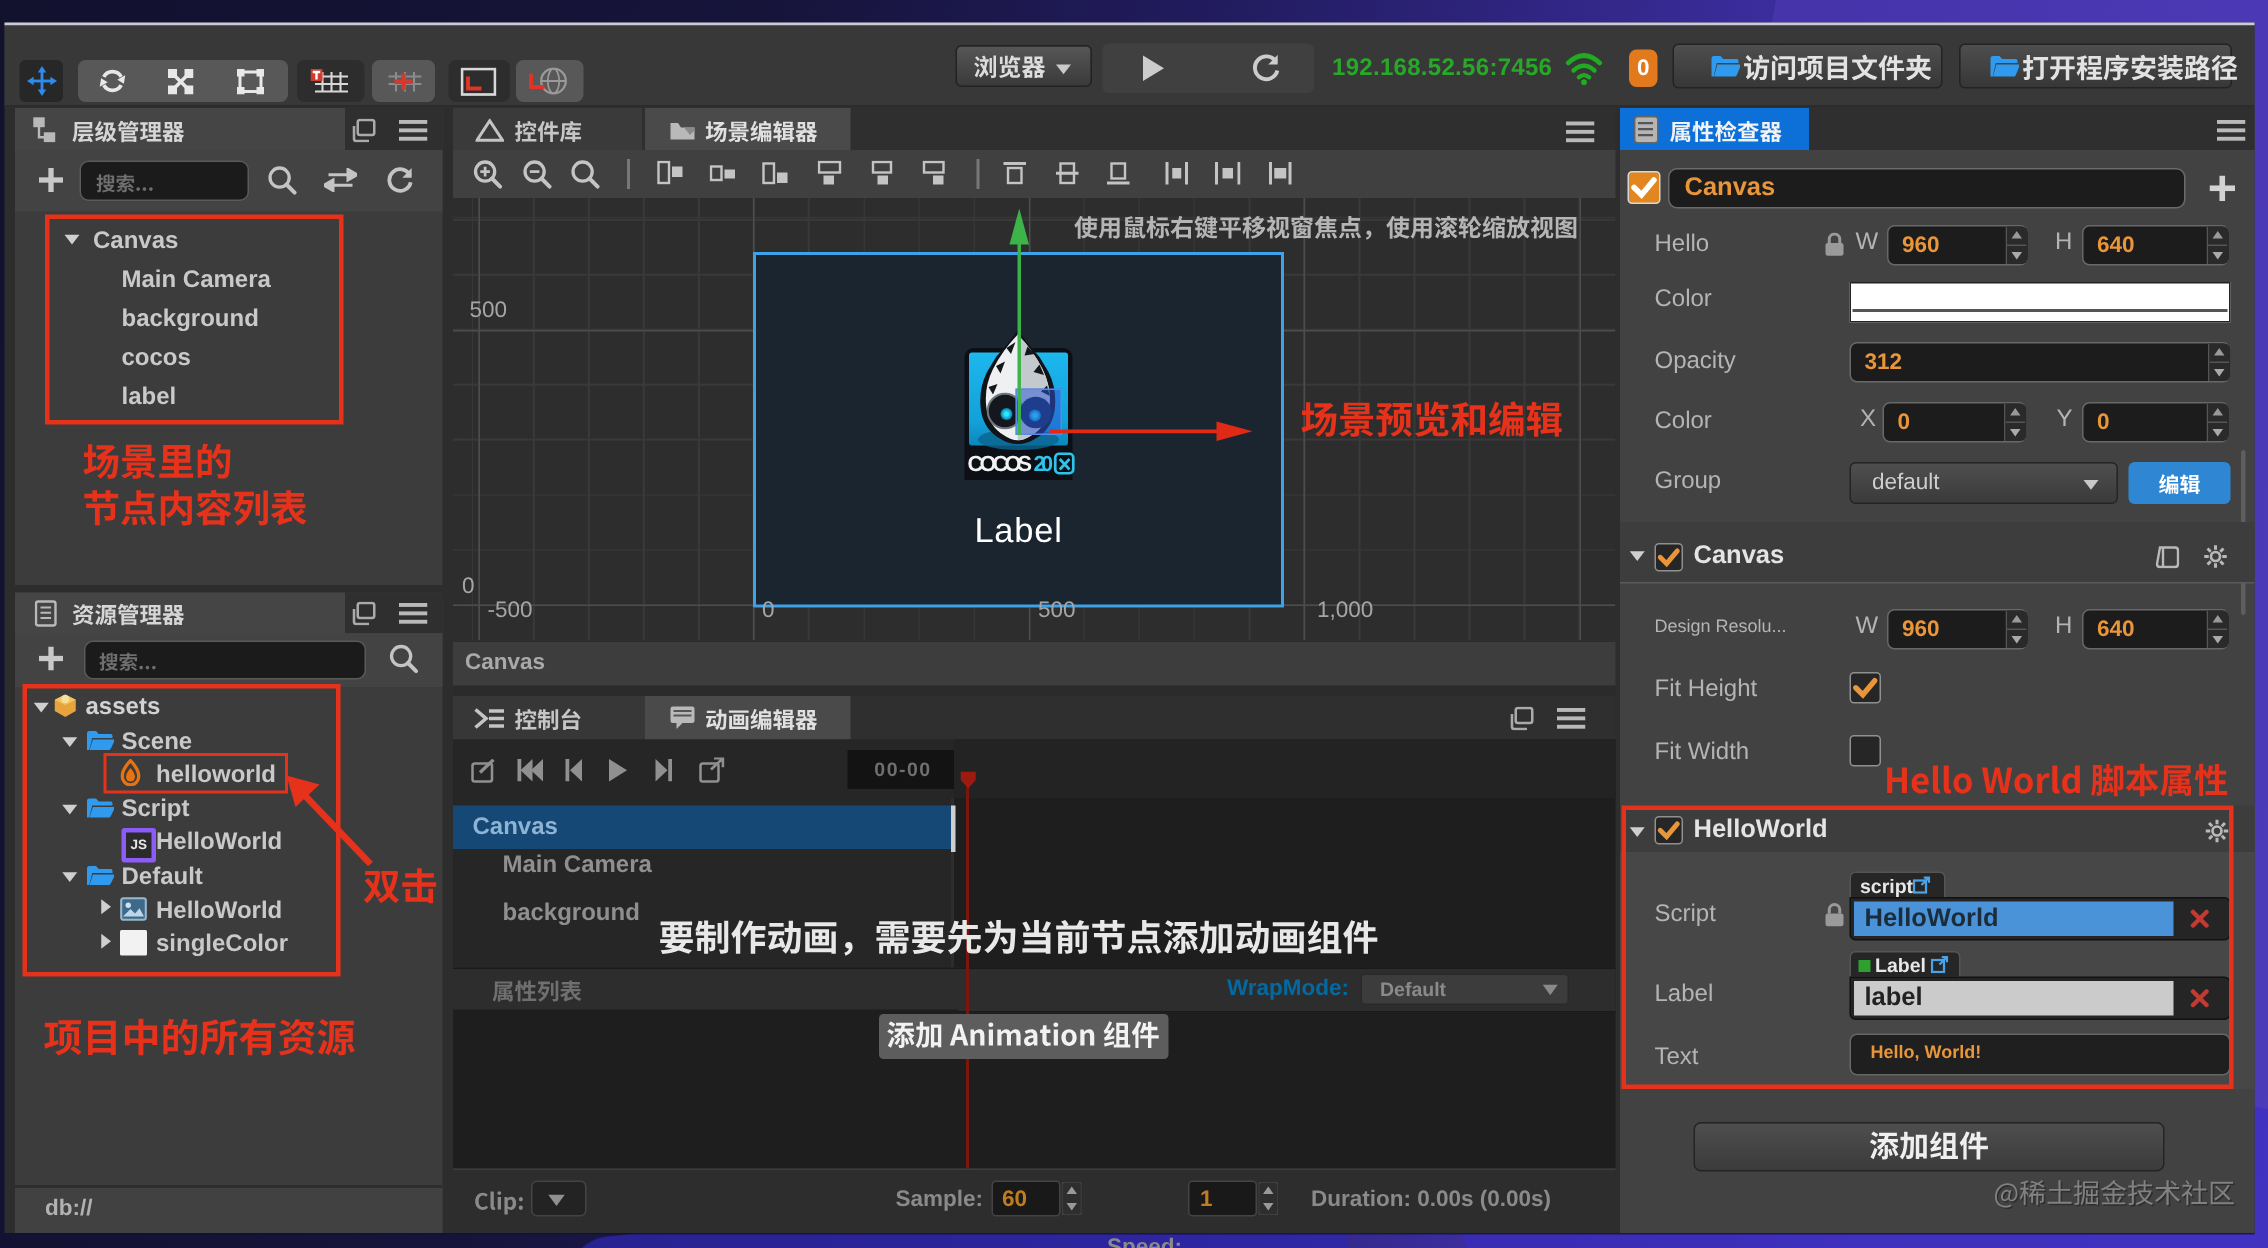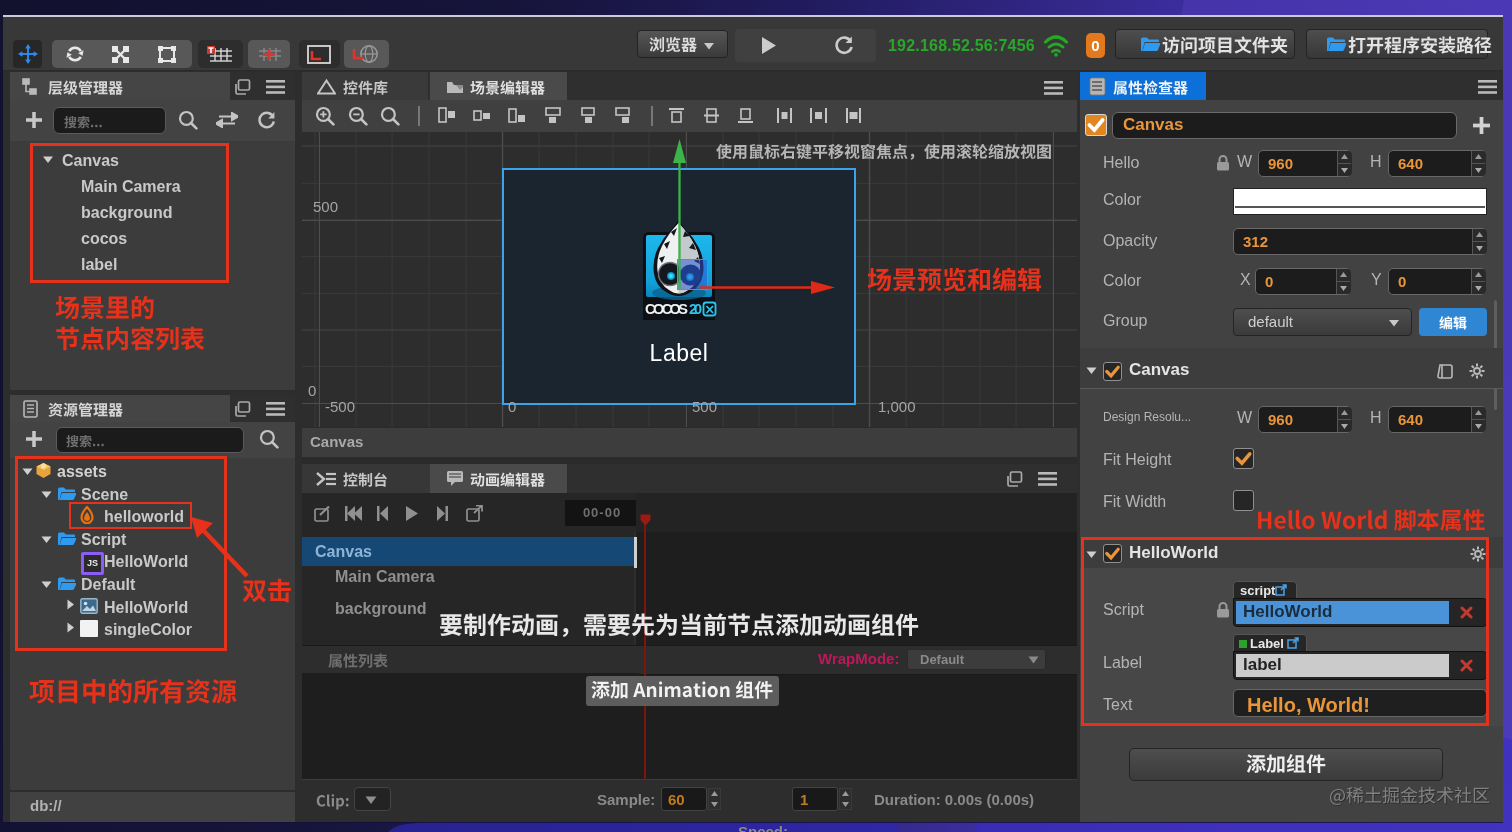--- a/index.html
+++ b/index.html
@@ -527,21 +527,21 @@
 <div style="position:absolute;left:302px;top:532px;width:332px;height:113px;background:#262626;"></div>
 <div style="position:absolute;left:302px;top:537px;width:332px;height:29px;background:#164875;"></div>
 <div style="position:absolute;left:315px;top:543px;white-space:nowrap;font-size:16px;font-weight:bold;color:#8db4d4;">Canvas</div>
 <div style="position:absolute;left:335px;top:568px;white-space:nowrap;font-size:16px;font-weight:bold;color:#8f8f8f;">Main Camera</div>
 <div style="position:absolute;left:335px;top:600px;white-space:nowrap;font-size:16px;font-weight:bold;color:#8f8f8f;">background</div>
 <div style="position:absolute;left:634px;top:537px;width:3px;height:31px;background:#cfcfcf;"></div>
 <div style="position:absolute;left:302px;top:645px;width:775px;height:28px;background:#2d2d2d;border-top:1px solid #1a1a1a;border-bottom:1px solid #1a1a1a;"></div>
 <svg style="position:absolute;left:328.0px;top:648.6px;" width="64" height="24" viewBox="0 -17.4 64 24">
     <path d="M3.7 -10.8H11.7V-9.9H3.7ZM1.9 -12.1V-7.7C1.9 -5.3 1.8 -1.9 0.4 0.4C0.8 0.5 1.6 1 1.9 1.3C3.5 -1.2 3.7 -5.1 3.7 -7.7V-8.6H13.5V-12.1ZM6.1 -5.4H7.9V-4.6H6.1ZM9.5 -5.4H11.4V-4.6H9.5ZM12 -8.5C10.2 -8.1 7 -7.9 4.3 -7.9C4.4 -7.6 4.6 -7.1 4.6 -6.8C5.7 -6.8 6.8 -6.8 7.9 -6.9V-6.3H4.5V-3.6H7.9V-3.1H3.9V1.3H5.6V-1.9H7.9V-1L5.9 -1L6 0.3L10.7 0L10.8 0.6L11.1 0.5C11.2 0.8 11.3 1.1 11.3 1.3C12.1 1.3 12.8 1.3 13.2 1.1C13.6 0.9 13.8 0.6 13.8 -0V-3.1H9.5V-3.6H13.1V-6.3H9.5V-7C10.8 -7.1 12 -7.3 13 -7.5ZM10 -1.6 10.2 -1.1 9.5 -1.1V-1.9H12.1V-0C12.1 0.1 12.1 0.1 11.9 0.1H11.8C11.7 -0.4 11.4 -1.2 11.1 -1.8Z M20.1 -0.8V0.9H29.5V-0.8H25.9V-3.9H28.7V-5.5H25.9V-8H29V-9.7H25.9V-12.7H24.1V-9.7H22.9C23.1 -10.4 23.2 -11.1 23.3 -11.8L21.5 -12.1C21.4 -10.8 21.1 -9.5 20.7 -8.4C20.5 -9 20.2 -9.7 19.9 -10.3L19 -9.9V-12.8H17.2V-9.7L16 -9.9C15.9 -8.6 15.6 -6.9 15.2 -5.9L16.6 -5.4C16.9 -6.5 17.2 -8.1 17.2 -9.4V1.3H19V-9C19.3 -8.3 19.5 -7.7 19.6 -7.2L20.4 -7.6C20.3 -7.3 20.2 -7 20 -6.8C20.4 -6.6 21.2 -6.2 21.6 -5.9C21.9 -6.5 22.2 -7.2 22.5 -8H24.1V-5.5H21.2V-3.9H24.1V-0.8Z M39.3 -11.1V-2.5H41V-11.1ZM42.4 -12.6V-0.8C42.4 -0.5 42.3 -0.4 42 -0.4C41.8 -0.4 40.9 -0.4 40.2 -0.4C40.4 0 40.7 0.8 40.8 1.3C42 1.3 42.8 1.2 43.4 1C44 0.7 44.2 0.2 44.2 -0.8V-12.6ZM32.6 -4.2C33.1 -3.8 33.9 -3.1 34.4 -2.7C33.5 -1.5 32.3 -0.6 30.9 -0.1C31.3 0.3 31.7 1 32 1.5C35.4 -0.1 37.6 -3.2 38.3 -8.4L37.2 -8.8L36.9 -8.7H34.1C34.3 -9.3 34.4 -9.8 34.5 -10.3H38.6V-12.1H30.7V-10.3H32.7C32.3 -8.3 31.5 -6.4 30.4 -5.2C30.8 -4.9 31.5 -4.3 31.8 -4C32.5 -4.8 33.1 -5.9 33.6 -7.1H36.3C36.1 -6 35.8 -5.1 35.3 -4.2C34.8 -4.7 34.1 -5.2 33.6 -5.6Z M48.5 1.3C49 1.1 49.7 0.8 54 -0.4C53.9 -0.8 53.7 -1.6 53.7 -2.1L50.4 -1.2V-3.7C51.1 -4.2 51.8 -4.8 52.4 -5.4C53.5 -2.3 55.4 -0.1 58.5 1C58.7 0.5 59.3 -0.2 59.7 -0.6C58.3 -1 57.2 -1.6 56.2 -2.4C57.1 -2.9 58.1 -3.5 59 -4.2L57.5 -5.3C56.9 -4.7 56 -4 55.2 -3.5C54.8 -4.1 54.4 -4.8 54.1 -5.5H59.1V-7.1H53.4V-7.9H58V-9.3H53.4V-10.1H58.6V-11.7H53.4V-12.8H51.6V-11.7H46.5V-10.1H51.6V-9.3H47.2V-7.9H51.6V-7.1H45.8V-5.5H50.1C48.8 -4.5 47 -3.6 45.3 -3.1C45.7 -2.7 46.2 -2 46.5 -1.6C47.2 -1.9 47.9 -2.2 48.5 -2.5V-1.5C48.5 -0.8 48.1 -0.4 47.8 -0.3C48.1 0.1 48.4 0.9 48.5 1.3Z" fill="#6f6f6f"></path>
   </svg>
-<div style="position:absolute;left:818px;top:650px;white-space:nowrap;font-size:15px;font-weight:bold;color:#be185d;">WrapMode:</div>
+<div style="position:absolute;left:818px;top:650px;white-space:nowrap;font-size:15px;font-weight:bold;color:#0369a1;">WrapMode:</div>
 <div style="position:absolute;left:907px;top:649px;width:139px;height:21px;background:#3c3c3c;border:1px solid #2a2a2a;border-radius:3px;box-sizing:border-box;"></div>
 <div style="position:absolute;left:920px;top:652px;white-space:nowrap;font-size:13px;font-weight:bold;color:#8a8a8a;">Default</div>
 <svg style="position:absolute;left:1028px;top:656px;" width="11" height="8" viewBox="0 0 11 8">
     <path d="M0.5 0.5 L10.5 0.5 L5.5 7.5 Z" fill="#8a8a8a"></path>
   </svg>
 <div style="position:absolute;left:302px;top:673px;width:337px;height:106px;background:#1e1e1e;"></div>
 <div style="position:absolute;left:644px;top:524px;width:2px;height:255px;background:#7c150c;"></div>
 <svg style="position:absolute;left:640px;top:514px;" width="11" height="12" viewBox="0 0 11 12">
     <path d="M0.5 0.5 L10.5 0.5 L10.5 6 L5.5 11.5 L0.5 6 Z" fill="#9c1b11"></path>
   </svg>
@@ -785,21 +785,21 @@
 <div style="position:absolute;left:1236px;top:654px;width:213px;height:23px;background:#cbcbcb;"></div>
 <div style="position:absolute;left:1243px;top:655px;white-space:nowrap;font-size:17px;font-weight:bold;color:#222;">label</div>
 <svg style="position:absolute;left:1460px;top:659px;" width="13" height="13" viewBox="0 0 13 13">
     <g stroke="#c23a32" stroke-width="3" stroke-linecap="round">
       <line x1="2" y1="2" x2="11" y2="11"></line>
       <line x1="11" y1="2" x2="2" y2="11"></line>
     </g>
   </svg>
 <div style="position:absolute;left:1103px;top:696px;white-space:nowrap;font-size:16px;color:#b4b4b4;">Text</div>
 <div style="position:absolute;left:1233px;top:689px;width:254px;height:28px;background:#1f1f1f;border:1px solid #666;border-radius:5px;box-sizing:border-box;"></div>
-<div style="position:absolute;left:1247px;top:694px;white-space:nowrap;font-size:20px;font-weight:bold;color:#e9953a;">Hello, World!</div>
+<div style="position:absolute;left:1247px;top:694px;white-space:nowrap;font-size:12px;font-weight:bold;color:#e9953a;">Hello, World!</div>
 <div style="position:absolute;left:1081px;top:537px;width:408px;height:189px;border:3.5px solid #e6311b;box-sizing:border-box;"></div>
 <div style="position:absolute;left:1129px;top:748px;width:314px;height:33px;background:linear-gradient(#4e4e4e,#3b3b3b);border:1px solid #242424;border-radius:5px;box-sizing:border-box;"></div>
 <svg style="position:absolute;left:1246.0px;top:747.8px;" width="84" height="32" viewBox="0 -23.2 84 32">
     <path d="M1.5 -15.1C2.6 -14.6 4.1 -13.7 4.7 -13L6.2 -14.9C5.4 -15.6 4 -16.4 2.8 -16.9ZM0.6 -9.7C1.7 -9.2 3.1 -8.3 3.8 -7.7L5.2 -9.6C4.5 -10.3 3 -11 1.9 -11.5ZM1 0.3 3.1 1.6C4 -0.4 4.9 -2.7 5.7 -4.8L3.8 -6.1C2.9 -3.8 1.8 -1.3 1 0.3ZM6.7 -16V-13.8H10.6C10.4 -13.2 10.2 -12.5 10 -11.9H5.8V-9.7H8.8C7.9 -8.4 6.7 -7.4 5.1 -6.6C5.5 -6.2 6.2 -5.3 6.5 -4.8C7 -5 7.5 -5.3 7.9 -5.6C7.4 -4.1 6.6 -2.6 5.5 -1.6L7.2 -0.3C8.4 -1.5 9.2 -3.3 9.8 -4.9L8 -5.6C9.5 -6.7 10.7 -8.1 11.6 -9.7H13.4C14.2 -8.3 15.4 -7 16.7 -6L15.1 -5.3C16.2 -3.8 17.2 -1.6 17.6 -0.3L19.6 -1.3C19.2 -2.5 18.3 -4.2 17.3 -5.6C17.6 -5.5 17.9 -5.4 18.1 -5.2C18.5 -5.8 19.2 -6.7 19.7 -7.1C18.2 -7.7 16.9 -8.6 15.9 -9.7H19.3V-11.9H12.6C12.8 -12.5 13 -13.2 13.1 -13.8H18.6V-16ZM10.4 -7.8V-0.6C10.4 -0.4 10.4 -0.4 10.1 -0.4C9.9 -0.4 9.1 -0.3 8.3 -0.4C8.6 0.2 8.9 1.1 8.9 1.8C10.2 1.8 11.1 1.7 11.8 1.4C12.5 1 12.6 0.4 12.6 -0.6V-4.6C13.2 -3.3 13.8 -1.6 13.9 -0.5L15.8 -1.2C15.6 -2.4 15 -4.1 14.4 -5.4L12.6 -4.7V-7.8Z M31.2 -14.7V1.4H33.5V-0H36.1V1.2H38.5V-14.7ZM33.5 -2.3V-12.4H36.1V-2.3ZM23.4 -16.7 23.4 -13.4H21V-11.1H23.3C23.2 -6.3 22.7 -2.5 20.4 0C21 0.4 21.8 1.2 22.2 1.8C24.8 -1.2 25.5 -5.7 25.7 -11.1H27.7C27.6 -4.3 27.4 -1.9 27 -1.3C26.8 -1 26.6 -0.9 26.3 -0.9C26 -0.9 25.2 -1 24.4 -1C24.8 -0.3 25.1 0.7 25.1 1.4C26.1 1.4 26.9 1.4 27.5 1.3C28.2 1.2 28.6 0.9 29.1 0.3C29.7 -0.7 29.9 -3.8 30 -12.3C30.1 -12.6 30.1 -13.4 30.1 -13.4H25.7L25.7 -16.7Z M40.9 -1.6 41.3 0.7C43.3 0.2 45.7 -0.4 48.1 -1.1L47.8 -3.1C45.3 -2.5 42.6 -1.9 40.9 -1.6ZM49.5 -16V-0.7H47.7V1.4H59.3V-0.7H57.7V-16ZM51.8 -0.7V-3.8H55.4V-0.7ZM51.8 -8.8H55.4V-5.9H51.8ZM51.8 -11V-13.8H55.4V-11ZM41.4 -8.3C41.7 -8.4 42.2 -8.6 44.2 -8.8C43.4 -7.8 42.8 -7 42.5 -6.7C41.8 -5.9 41.4 -5.5 40.9 -5.4C41.1 -4.8 41.4 -3.8 41.5 -3.4C42.1 -3.7 42.9 -3.9 48.1 -4.9C48.1 -5.4 48.1 -6.3 48.2 -6.9L44.6 -6.3C46 -7.9 47.4 -9.8 48.5 -11.7L46.7 -12.8C46.3 -12.1 45.9 -11.4 45.5 -10.8L43.5 -10.6C44.7 -12.2 45.8 -14.2 46.6 -16.1L44.5 -17.1C43.7 -14.7 42.3 -12.2 41.9 -11.6C41.4 -10.9 41.1 -10.5 40.7 -10.4C40.9 -9.8 41.3 -8.7 41.4 -8.3Z M66.3 -7.3V-5H71.7V1.8H74.2V-5H79.3V-7.3H74.2V-10.8H78.4V-13.1H74.2V-16.7H71.7V-13.1H70.1C70.3 -13.9 70.5 -14.6 70.7 -15.4L68.3 -15.9C67.9 -13.4 67.1 -10.9 66 -9.3C66.6 -9.1 67.6 -8.5 68.1 -8.2C68.5 -8.9 68.9 -9.8 69.3 -10.8H71.7V-7.3ZM64.8 -16.9C63.8 -14.1 62.1 -11.2 60.4 -9.4C60.8 -8.8 61.4 -7.5 61.7 -6.9C62.1 -7.3 62.5 -7.8 62.9 -8.3V1.8H65.1V-11.9C65.9 -13.3 66.6 -14.8 67.1 -16.2Z" fill="#efefef"></path>
   </svg>
 <svg style="position:absolute;left:1330.0px;top:782.1px;" width="165" height="29" viewBox="0 -20.9 165 29">
     <path d="M8.1 3.1C9.5 3.1 10.7 2.8 11.9 2.1L11.5 1.1C10.6 1.6 9.4 2 8.2 2C4.8 2 2.2 -0.2 2.2 -4.1C2.2 -8.8 5.7 -11.9 9.3 -11.9C12.9 -11.9 14.8 -9.5 14.8 -6.3C14.8 -3.7 13.4 -2.1 12.1 -2.1C11 -2.1 10.6 -2.9 11 -4.5L11.8 -8.5H10.7L10.5 -7.7H10.5C10.1 -8.3 9.6 -8.7 8.9 -8.7C6.5 -8.7 5 -6.1 5 -4C5 -2.2 6 -1.1 7.4 -1.1C8.3 -1.1 9.2 -1.7 9.9 -2.5H9.9C10 -1.5 10.9 -1 12 -1C13.8 -1 16 -2.8 16 -6.3C16 -10.3 13.4 -13 9.4 -13C4.9 -13 1 -9.5 1 -4.1C1 0.6 4.2 3.1 8.1 3.1ZM7.7 -2.3C6.9 -2.3 6.3 -2.8 6.3 -4.1C6.3 -5.6 7.3 -7.5 8.9 -7.5C9.4 -7.5 9.8 -7.3 10.2 -6.7L9.6 -3.5C8.9 -2.6 8.3 -2.3 7.7 -2.3Z M26.4 -6H26.3C26.7 -6.7 27.2 -7.4 27.6 -8.2H34.3V-9.3H28.1C28.3 -9.8 28.5 -10.4 28.7 -10.9L27.7 -11.2C28.3 -11.4 28.9 -11.7 29.4 -12C30.9 -11.3 32.3 -10.7 33.2 -10.1L34 -11.1C33.1 -11.6 32 -12.1 30.7 -12.7C31.7 -13.3 32.5 -13.9 33.2 -14.6L32.1 -15.1C31.4 -14.5 30.5 -13.8 29.4 -13.2C28.1 -13.8 26.7 -14.3 25.4 -14.7L24.6 -13.8C25.7 -13.4 26.9 -13 28 -12.6C26.7 -12 25.3 -11.5 24 -11.1C24.3 -10.9 24.7 -10.3 24.9 -10.1C25.7 -10.3 26.6 -10.7 27.4 -11.1C27.2 -10.5 27 -9.9 26.8 -9.3H24V-8.2H26.2C25.3 -6.7 24.3 -5.4 23 -4.5C23.3 -4.3 23.8 -3.8 24 -3.6C24.4 -3.9 24.8 -4.2 25.1 -4.6V-0.1H26.4V-4.8H28.6V1.4H29.8V-4.8H32.3V-1.5C32.3 -1.3 32.2 -1.3 32 -1.3C31.9 -1.3 31.3 -1.3 30.7 -1.3C30.8 -1 31 -0.5 31 -0.1C32 -0.1 32.6 -0.2 33 -0.4C33.4 -0.5 33.5 -0.9 33.5 -1.5V-6H29.8V-7.6H28.6V-6ZM22.6 -15C21.5 -14.4 19.6 -13.9 18 -13.5C18.1 -13.2 18.3 -12.8 18.3 -12.5C18.9 -12.6 19.6 -12.7 20.2 -12.9V-10H17.8V-8.7H19.9C19.4 -6.7 18.4 -4.5 17.5 -3.2C17.7 -2.9 18 -2.4 18.2 -2.1C18.9 -3.1 19.7 -4.9 20.2 -6.6V1.4H21.4V-6.8C21.9 -6.1 22.4 -5.3 22.6 -4.8L23.3 -5.9C23.1 -6.2 21.8 -7.7 21.4 -8.2V-8.7H23.4V-10H21.4V-13.2C22.2 -13.4 22.9 -13.6 23.4 -13.9Z M43.3 -15.1V-9.3H37.1V-8H43.3V-0.7H36V0.6H52.1V-0.7H44.7V-8H51V-9.3H44.7V-15.1Z M59.7 -14.3V-8.8C59.7 -6 59.5 -2.1 58.1 0.7C58.4 0.9 58.9 1.2 59.1 1.5C60.7 -1.5 60.9 -5.8 60.9 -8.8V-9.8H69.6V-14.3ZM60.9 -13.2H68.4V-11H60.9ZM61.5 -3.5V0.7H68.6V1.3H69.7V-3.5H68.6V-0.4H66.1V-4.6H69.4V-8.6H68.3V-5.7H66.1V-9.3H65V-5.7H62.9V-8.6H61.8V-4.6H65V-0.4H62.7V-3.5ZM55.9 -15.1V-11.5H53.8V-10.2H55.9V-6.3C55 -6 54.2 -5.7 53.5 -5.6L53.9 -4.2L55.9 -4.9V-0.3C55.9 0 55.9 0.1 55.6 0.1C55.4 0.1 54.7 0.1 53.9 0.1C54.1 0.4 54.3 1 54.3 1.3C55.5 1.3 56.2 1.3 56.6 1.1C57 0.9 57.2 0.5 57.2 -0.3V-5.3L59 -5.9L58.9 -7.2L57.2 -6.6V-10.2H58.9V-11.5H57.2V-15.1Z M74.6 -3.9C75.3 -2.9 76 -1.5 76.3 -0.6L77.4 -1.1C77.1 -2 76.4 -3.4 75.7 -4.4ZM84.2 -4.4C83.8 -3.4 83 -1.9 82.3 -1L83.4 -0.6C84 -1.4 84.8 -2.7 85.5 -3.9ZM80 -15.3C78.3 -12.6 75 -10.5 71.6 -9.4C71.9 -9.1 72.3 -8.5 72.5 -8.2C73.5 -8.5 74.4 -8.9 75.4 -9.5V-8.5H79.3V-6H73.1V-4.8H79.3V-0.3H72.3V0.9H87.8V-0.3H80.7V-4.8H87V-6H80.7V-8.5H84.7V-9.6C85.6 -9 86.6 -8.6 87.6 -8.2C87.8 -8.6 88.2 -9.1 88.5 -9.4C85.8 -10.3 82.6 -12.1 80.8 -14.1L81.3 -14.7ZM84.5 -9.7H75.8C77.4 -10.7 78.9 -11.8 80 -13.1C81.3 -11.9 82.8 -10.7 84.5 -9.7Z M100.1 -15.1V-12.3H95.8V-11H100.1V-8.3H96.2V-7.1H96.8L96.7 -7.1C97.5 -5.1 98.4 -3.5 99.7 -2.1C98.2 -1 96.5 -0.3 94.8 0.2C95.1 0.5 95.4 1.1 95.5 1.4C97.4 0.9 99.1 0 100.7 -1.2C102 0 103.6 0.9 105.5 1.5C105.7 1.1 106.1 0.6 106.4 0.3C104.6 -0.2 103 -1 101.7 -2C103.4 -3.5 104.7 -5.5 105.4 -8L104.5 -8.4L104.3 -8.3H101.4V-11H105.7V-12.3H101.4V-15.1ZM98.1 -7.1H103.7C103 -5.4 102 -4 100.7 -2.9C99.6 -4.1 98.7 -5.5 98.1 -7.1ZM92.2 -15.1V-11.5H89.9V-10.2H92.2V-6.3C91.3 -6 90.4 -5.8 89.7 -5.6L90.1 -4.3L92.2 -4.9V-0.2C92.2 0.1 92.1 0.2 91.9 0.2C91.7 0.2 90.9 0.2 90 0.1C90.2 0.5 90.4 1.1 90.4 1.4C91.7 1.4 92.4 1.3 92.9 1.2C93.4 0.9 93.6 0.6 93.6 -0.2V-5.3L95.7 -6L95.6 -7.2L93.6 -6.6V-10.2H95.6V-11.5H93.6V-15.1Z M118 -14C119.1 -13.2 120.5 -12 121.2 -11.3L122.2 -12.2C121.5 -13 120 -14.1 118.9 -14.8ZM115.3 -15.1V-10.6H108.2V-9.2H114.9C113.3 -6.2 110.5 -3.2 107.7 -1.8C108 -1.5 108.4 -1 108.7 -0.6C111.1 -2.1 113.6 -4.5 115.3 -7.3V1.4H116.8V-7.8C118.6 -5.1 121.1 -2.4 123.3 -0.8C123.5 -1.2 124 -1.7 124.3 -2C121.9 -3.5 119.1 -6.4 117.4 -9.2H123.7V-10.6H116.8V-15.1Z M127.9 -14.5C128.6 -13.8 129.3 -12.8 129.6 -12.1L130.7 -12.8C130.3 -13.5 129.6 -14.4 128.9 -15.1ZM126 -12V-10.8H130.8C129.6 -8.5 127.5 -6.4 125.5 -5.2C125.7 -4.9 126 -4.2 126.1 -3.9C127 -4.4 127.8 -5.1 128.6 -6V1.4H129.9V-6.4C130.6 -5.6 131.4 -4.6 131.8 -4.1L132.7 -5.2C132.3 -5.6 130.9 -7 130.2 -7.7C131.1 -8.9 131.9 -10.2 132.4 -11.6L131.7 -12.1L131.5 -12ZM136.7 -15.2V-9.5H132.8V-8.2H136.7V-0.6H131.9V0.7H142.3V-0.6H138.1V-8.2H141.9V-9.5H138.1V-15.2Z M159.7 -14.1H144.8V0.9H160.2V-0.4H146.1V-12.8H159.7ZM147.7 -10.5C149.1 -9.4 150.7 -8 152.1 -6.6C150.6 -5.1 148.9 -3.7 147.1 -2.7C147.4 -2.4 147.9 -1.9 148.2 -1.7C149.9 -2.8 151.5 -4.2 153.1 -5.7C154.6 -4.2 156 -2.8 156.9 -1.7L158 -2.6C157 -3.8 155.6 -5.2 154 -6.7C155.3 -8.2 156.5 -9.8 157.5 -11.5L156.2 -12C155.3 -10.4 154.2 -9 153 -7.6C151.6 -8.9 150 -10.2 148.7 -11.3Z" fill="#2e2e2e"></path>
   </svg>
 <svg style="position:absolute;left:1329.0px;top:781.1px;" width="165" height="29" viewBox="0 -20.9 165 29">
     <path d="M8.1 3.1C9.5 3.1 10.7 2.8 11.9 2.1L11.5 1.1C10.6 1.6 9.4 2 8.2 2C4.8 2 2.2 -0.2 2.2 -4.1C2.2 -8.8 5.7 -11.9 9.3 -11.9C12.9 -11.9 14.8 -9.5 14.8 -6.3C14.8 -3.7 13.4 -2.1 12.1 -2.1C11 -2.1 10.6 -2.9 11 -4.5L11.8 -8.5H10.7L10.5 -7.7H10.5C10.1 -8.3 9.6 -8.7 8.9 -8.7C6.5 -8.7 5 -6.1 5 -4C5 -2.2 6 -1.1 7.4 -1.1C8.3 -1.1 9.2 -1.7 9.9 -2.5H9.9C10 -1.5 10.9 -1 12 -1C13.8 -1 16 -2.8 16 -6.3C16 -10.3 13.4 -13 9.4 -13C4.9 -13 1 -9.5 1 -4.1C1 0.6 4.2 3.1 8.1 3.1ZM7.7 -2.3C6.9 -2.3 6.3 -2.8 6.3 -4.1C6.3 -5.6 7.3 -7.5 8.9 -7.5C9.4 -7.5 9.8 -7.3 10.2 -6.7L9.6 -3.5C8.9 -2.6 8.3 -2.3 7.7 -2.3Z M26.4 -6H26.3C26.7 -6.7 27.2 -7.4 27.6 -8.2H34.3V-9.3H28.1C28.3 -9.8 28.5 -10.4 28.7 -10.9L27.7 -11.2C28.3 -11.4 28.9 -11.7 29.4 -12C30.9 -11.3 32.3 -10.7 33.2 -10.1L34 -11.1C33.1 -11.6 32 -12.1 30.7 -12.7C31.7 -13.3 32.5 -13.9 33.2 -14.6L32.1 -15.1C31.4 -14.5 30.5 -13.8 29.4 -13.2C28.1 -13.8 26.7 -14.3 25.4 -14.7L24.6 -13.8C25.7 -13.4 26.9 -13 28 -12.6C26.7 -12 25.3 -11.5 24 -11.1C24.3 -10.9 24.7 -10.3 24.9 -10.1C25.7 -10.3 26.6 -10.7 27.4 -11.1C27.2 -10.5 27 -9.9 26.8 -9.3H24V-8.2H26.2C25.3 -6.7 24.3 -5.4 23 -4.5C23.3 -4.3 23.8 -3.8 24 -3.6C24.4 -3.9 24.8 -4.2 25.1 -4.6V-0.1H26.4V-4.8H28.6V1.4H29.8V-4.8H32.3V-1.5C32.3 -1.3 32.2 -1.3 32 -1.3C31.9 -1.3 31.3 -1.3 30.7 -1.3C30.8 -1 31 -0.5 31 -0.1C32 -0.1 32.6 -0.2 33 -0.4C33.4 -0.5 33.5 -0.9 33.5 -1.5V-6H29.8V-7.6H28.6V-6ZM22.6 -15C21.5 -14.4 19.6 -13.9 18 -13.5C18.1 -13.2 18.3 -12.8 18.3 -12.5C18.9 -12.6 19.6 -12.7 20.2 -12.9V-10H17.8V-8.7H19.9C19.4 -6.7 18.4 -4.5 17.5 -3.2C17.7 -2.9 18 -2.4 18.2 -2.1C18.9 -3.1 19.7 -4.9 20.2 -6.6V1.4H21.4V-6.8C21.9 -6.1 22.4 -5.3 22.6 -4.8L23.3 -5.9C23.1 -6.2 21.8 -7.7 21.4 -8.2V-8.7H23.4V-10H21.4V-13.2C22.2 -13.4 22.9 -13.6 23.4 -13.9Z M43.3 -15.1V-9.3H37.1V-8H43.3V-0.7H36V0.6H52.1V-0.7H44.7V-8H51V-9.3H44.7V-15.1Z M59.7 -14.3V-8.8C59.7 -6 59.5 -2.1 58.1 0.7C58.4 0.9 58.9 1.2 59.1 1.5C60.7 -1.5 60.9 -5.8 60.9 -8.8V-9.8H69.6V-14.3ZM60.9 -13.2H68.4V-11H60.9ZM61.5 -3.5V0.7H68.6V1.3H69.7V-3.5H68.6V-0.4H66.1V-4.6H69.4V-8.6H68.3V-5.7H66.1V-9.3H65V-5.7H62.9V-8.6H61.8V-4.6H65V-0.4H62.7V-3.5ZM55.9 -15.1V-11.5H53.8V-10.2H55.9V-6.3C55 -6 54.2 -5.7 53.5 -5.6L53.9 -4.2L55.9 -4.9V-0.3C55.9 0 55.9 0.1 55.6 0.1C55.4 0.1 54.7 0.1 53.9 0.1C54.1 0.4 54.3 1 54.3 1.3C55.5 1.3 56.2 1.3 56.6 1.1C57 0.9 57.2 0.5 57.2 -0.3V-5.3L59 -5.9L58.9 -7.2L57.2 -6.6V-10.2H58.9V-11.5H57.2V-15.1Z M74.6 -3.9C75.3 -2.9 76 -1.5 76.3 -0.6L77.4 -1.1C77.1 -2 76.4 -3.4 75.7 -4.4ZM84.2 -4.4C83.8 -3.4 83 -1.9 82.3 -1L83.4 -0.6C84 -1.4 84.8 -2.7 85.5 -3.9ZM80 -15.3C78.3 -12.6 75 -10.5 71.6 -9.4C71.9 -9.1 72.3 -8.5 72.5 -8.2C73.5 -8.5 74.4 -8.9 75.4 -9.5V-8.5H79.3V-6H73.1V-4.8H79.3V-0.3H72.3V0.9H87.8V-0.3H80.7V-4.8H87V-6H80.7V-8.5H84.7V-9.6C85.6 -9 86.6 -8.6 87.6 -8.2C87.8 -8.6 88.2 -9.1 88.5 -9.4C85.8 -10.3 82.6 -12.1 80.8 -14.1L81.3 -14.7ZM84.5 -9.7H75.8C77.4 -10.7 78.9 -11.8 80 -13.1C81.3 -11.9 82.8 -10.7 84.5 -9.7Z M100.1 -15.1V-12.3H95.8V-11H100.1V-8.3H96.2V-7.1H96.8L96.7 -7.1C97.5 -5.1 98.4 -3.5 99.7 -2.1C98.2 -1 96.5 -0.3 94.8 0.2C95.1 0.5 95.4 1.1 95.5 1.4C97.4 0.9 99.1 0 100.7 -1.2C102 0 103.6 0.9 105.5 1.5C105.7 1.1 106.1 0.6 106.4 0.3C104.6 -0.2 103 -1 101.7 -2C103.4 -3.5 104.7 -5.5 105.4 -8L104.5 -8.4L104.3 -8.3H101.4V-11H105.7V-12.3H101.4V-15.1ZM98.1 -7.1H103.7C103 -5.4 102 -4 100.7 -2.9C99.6 -4.1 98.7 -5.5 98.1 -7.1ZM92.2 -15.1V-11.5H89.9V-10.2H92.2V-6.3C91.3 -6 90.4 -5.8 89.7 -5.6L90.1 -4.3L92.2 -4.9V-0.2C92.2 0.1 92.1 0.2 91.9 0.2C91.7 0.2 90.9 0.2 90 0.1C90.2 0.5 90.4 1.1 90.4 1.4C91.7 1.4 92.4 1.3 92.9 1.2C93.4 0.9 93.6 0.6 93.6 -0.2V-5.3L95.7 -6L95.6 -7.2L93.6 -6.6V-10.2H95.6V-11.5H93.6V-15.1Z M118 -14C119.1 -13.2 120.5 -12 121.2 -11.3L122.2 -12.2C121.5 -13 120 -14.1 118.9 -14.8ZM115.3 -15.1V-10.6H108.2V-9.2H114.9C113.3 -6.2 110.5 -3.2 107.7 -1.8C108 -1.5 108.4 -1 108.7 -0.6C111.1 -2.1 113.6 -4.5 115.3 -7.3V1.4H116.8V-7.8C118.6 -5.1 121.1 -2.4 123.3 -0.8C123.5 -1.2 124 -1.7 124.3 -2C121.9 -3.5 119.1 -6.4 117.4 -9.2H123.7V-10.6H116.8V-15.1Z M127.9 -14.5C128.6 -13.8 129.3 -12.8 129.6 -12.1L130.7 -12.8C130.3 -13.5 129.6 -14.4 128.9 -15.1ZM126 -12V-10.8H130.8C129.6 -8.5 127.5 -6.4 125.5 -5.2C125.7 -4.9 126 -4.2 126.1 -3.9C127 -4.4 127.8 -5.1 128.6 -6V1.4H129.9V-6.4C130.6 -5.6 131.4 -4.6 131.8 -4.1L132.7 -5.2C132.3 -5.6 130.9 -7 130.2 -7.7C131.1 -8.9 131.9 -10.2 132.4 -11.6L131.7 -12.1L131.5 -12ZM136.7 -15.2V-9.5H132.8V-8.2H136.7V-0.6H131.9V0.7H142.3V-0.6H138.1V-8.2H141.9V-9.5H138.1V-15.2Z M159.7 -14.1H144.8V0.9H160.2V-0.4H146.1V-12.8H159.7ZM147.7 -10.5C149.1 -9.4 150.7 -8 152.1 -6.6C150.6 -5.1 148.9 -3.7 147.1 -2.7C147.4 -2.4 147.9 -1.9 148.2 -1.7C149.9 -2.8 151.5 -4.2 153.1 -5.7C154.6 -4.2 156 -2.8 156.9 -1.7L158 -2.6C157 -3.8 155.6 -5.2 154 -6.7C155.3 -8.2 156.5 -9.8 157.5 -11.5L156.2 -12C155.3 -10.4 154.2 -9 153 -7.6C151.6 -8.9 150 -10.2 148.7 -11.3Z" fill="#818181"></path>

